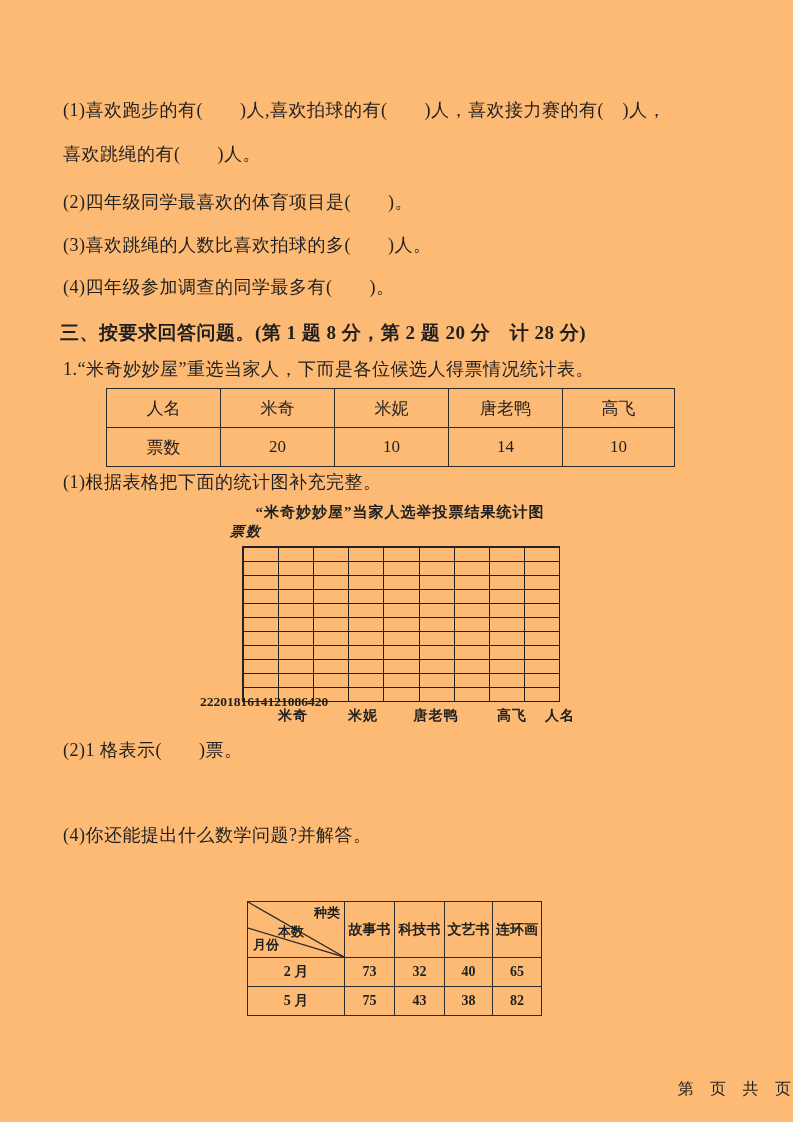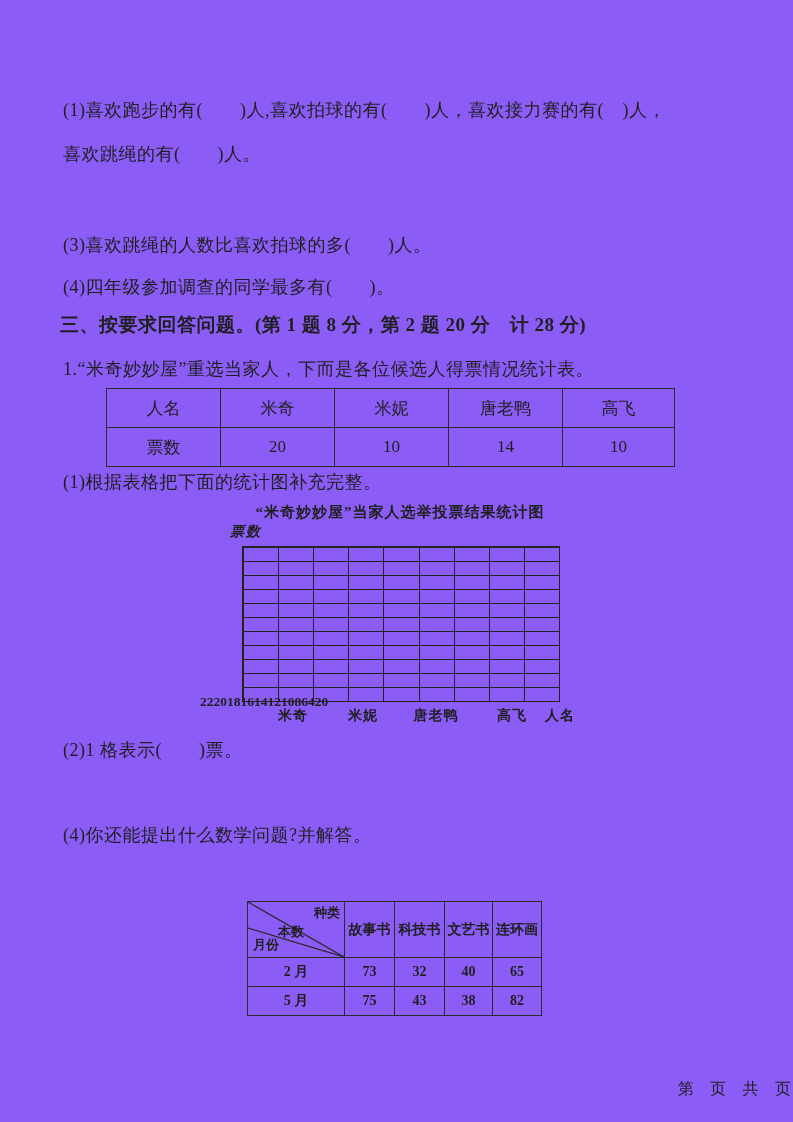--- a/index.html
+++ b/index.html
@@ -1,20 +1,20 @@
 <!DOCTYPE html>
 <html><head>
 <meta charset="utf-8">
 <style>
   html,body{margin:0;padding:0;background:#e8e8e8;}
   #page{
     position:relative;
     width:793px;height:1122px;
     margin:0 auto;
-    background:#8b5cf6;
+    background:#fdba74;
     font-family:"Liberation Serif","DejaVu Serif",serif;
     color:#1f1f1f;
     overflow:hidden;
   }
   .q{
     position:absolute;left:63px;
     font-size:18px;letter-spacing:0.5px;white-space:nowrap;
   }
   .heading{
     position:absolute;left:60px;
@@ -81,24 +81,25 @@
     font-family:"Liberation Sans","DejaVu Sans",sans-serif;
   }
 </style>
 </head>
 <body>
 
 <div id="page">
 
   <div class="q" style="top:98px">(1)喜欢跑步的有(　　)人,喜欢拍球的有(　　)人，喜欢接力赛的有(　)人，</div>
   <div class="q" style="top:142px">喜欢跳绳的有(　　)人。</div>
+  <div class="q" style="top:190px">(2)四年级同学最喜欢的体育项目是(　　)。</div>
   <div class="q" style="top:233px">(3)喜欢跳绳的人数比喜欢拍球的多(　　)人。</div>
   <div class="q" style="top:275px">(4)四年级参加调查的同学最多有(　　)。</div>
 
-  <div class="heading" style="top:312px">三、按要求回答问题。(第 1 题 8 分，第 2 题 20 分　计 28 分)</div>
+  <div class="heading" style="top:320px">三、按要求回答问题。(第 1 题 8 分，第 2 题 20 分　计 28 分)</div>
 
   <div class="q" style="top:357px">1.“米奇妙妙屋”重选当家人，下而是各位候选人得票情况统计表。</div>
 
   <table id="votes-table">
     <colgroup>
       <col style="width:114px">
         <col style="width:114px">
         <col style="width:114px">
         <col style="width:114px">
         <col style="width:112px">

